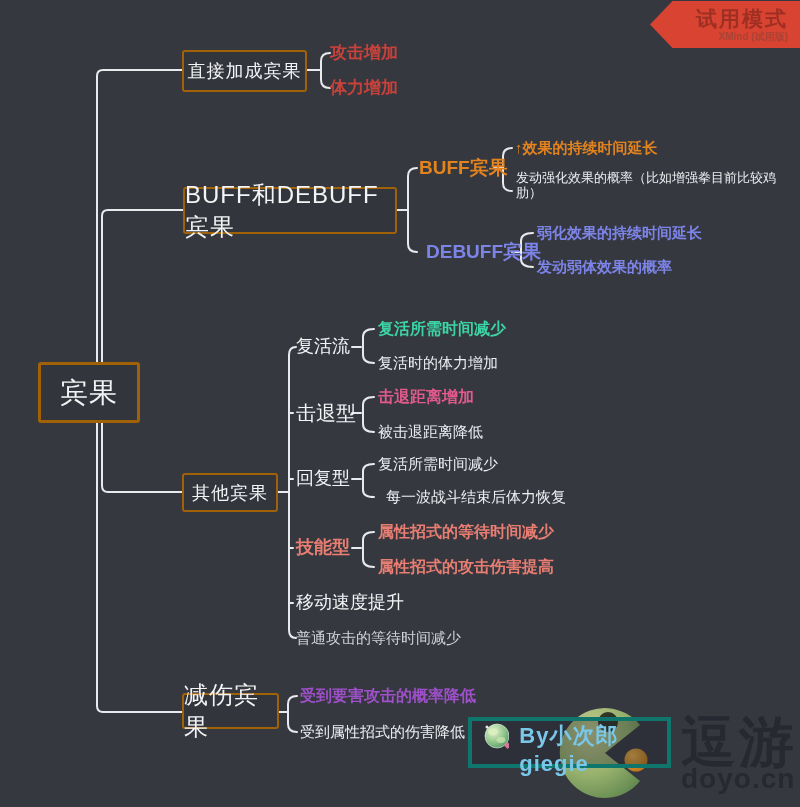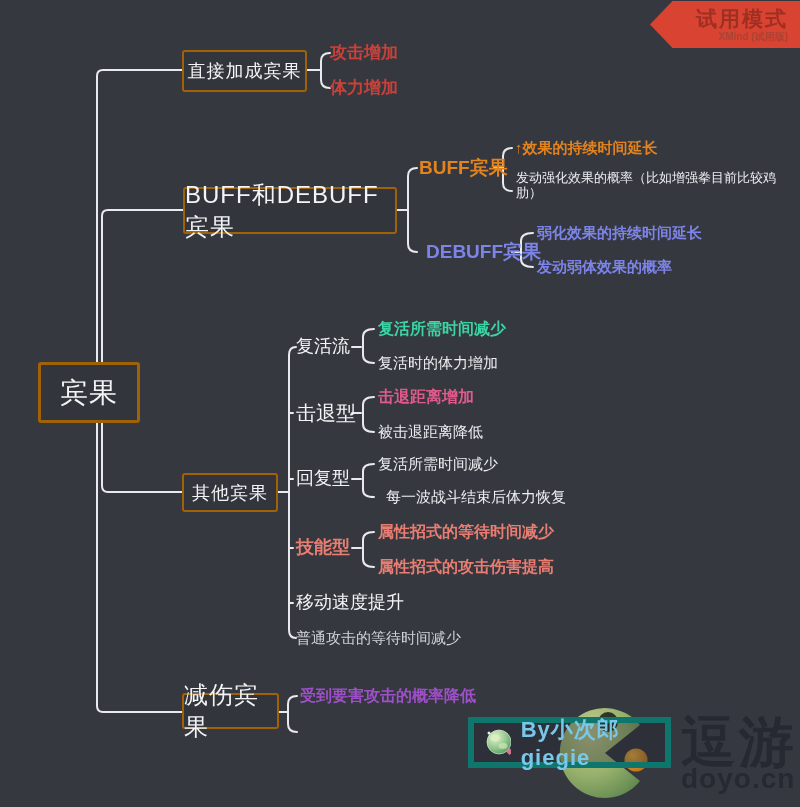--- a/index.html
+++ b/index.html
@@ -12,22 +12,22 @@
        box-sizing:border-box;letter-spacing:1px;}
   .t{position:absolute;white-space:nowrap;transform:translateY(-50%);line-height:1.1;}
   .wrap{position:absolute;color:#eceef1;}
   .ribbon{position:absolute;left:650px;top:1px;width:150px;height:47px;
           background:#d84431;clip-path:polygon(0 50%,15% 0,100% 0,100% 100%,15% 100%);
           display:flex;flex-direction:column;align-items:flex-end;justify-content:center;
           padding-right:12px;box-sizing:border-box;}
   .ribbon .rt{color:#a02f23;font-size:21px;font-weight:700;letter-spacing:2px;line-height:1;}
   .ribbon .rs{color:#aa4236;font-size:10px;font-weight:700;margin-top:3px;line-height:1;}
   .badge{position:absolute;left:468px;top:717px;width:203px;height:51px;
-         border:6px solid #0f766e;background:rgba(28,33,43,0.35);box-sizing:border-box;
-         display:flex;align-items:center;gap:10px;padding-left:11px;z-index:3;}
+         border:4px solid #0f766e;background:rgba(28,33,43,0.35);box-sizing:border-box;
+         display:flex;align-items:flex-start;gap:10px;padding-left:11px;z-index:3;}
   .badge .bt{color:#79c7e9;font-size:22px;font-weight:700;letter-spacing:1px;position:relative;z-index:3;}
   .pac{position:absolute;left:545px;top:702px;z-index:2;pointer-events:none;}
   .wm{position:absolute;color:#262932;z-index:1;}
   .wm1{left:681px;top:706px;font-size:55px;font-weight:900;letter-spacing:3px;}
   .wm2{left:681px;top:763px;font-size:28px;font-weight:800;letter-spacing:1px;}
 </style>
 </head>
 <body>
 
 <div class="stage">
@@ -94,20 +94,21 @@
   <div class="t" style="left:378px;top:497px;font-size:15px;color:#eceef1;margin-left:8px;">每一波战斗结束后体力恢复</div>
 
   <div class="t" style="left:296px;top:548px;font-size:18px;font-weight:700;color:#e87d72;">技能型</div>
   <div class="t" style="left:378px;top:532px;font-size:16px;font-weight:700;color:#e87d72;">属性招式的等待时间减少</div>
   <div class="t" style="left:378px;top:567px;font-size:16px;font-weight:700;color:#e87d72;">属性招式的攻击伤害提高</div>
 
   <div class="t" style="left:296px;top:603px;font-size:18px;color:#f3f4f6;">移动速度提升</div>
   <div class="t" style="left:296px;top:638px;font-size:15px;color:#cfd2d6;">普通攻击的等待时间减少</div>
 
   <div class="t" style="left:300px;top:696px;font-size:16px;font-weight:700;color:#9d50c8;">受到要害攻击的概率降低</div>
+  <div class="t" style="left:300px;top:732px;font-size:15px;color:#eceef1;">受到属性招式的伤害降低</div>
 
   <div class="ribbon">
     <div class="rt">试用模式</div>
     <div class="rs">XMind (试用版)</div>
   </div>
 
   <div class="wm wm1">逗游</div>
   <div class="wm wm2">doyo.cn</div>
 
   <svg class="pac" width="118" height="105">

